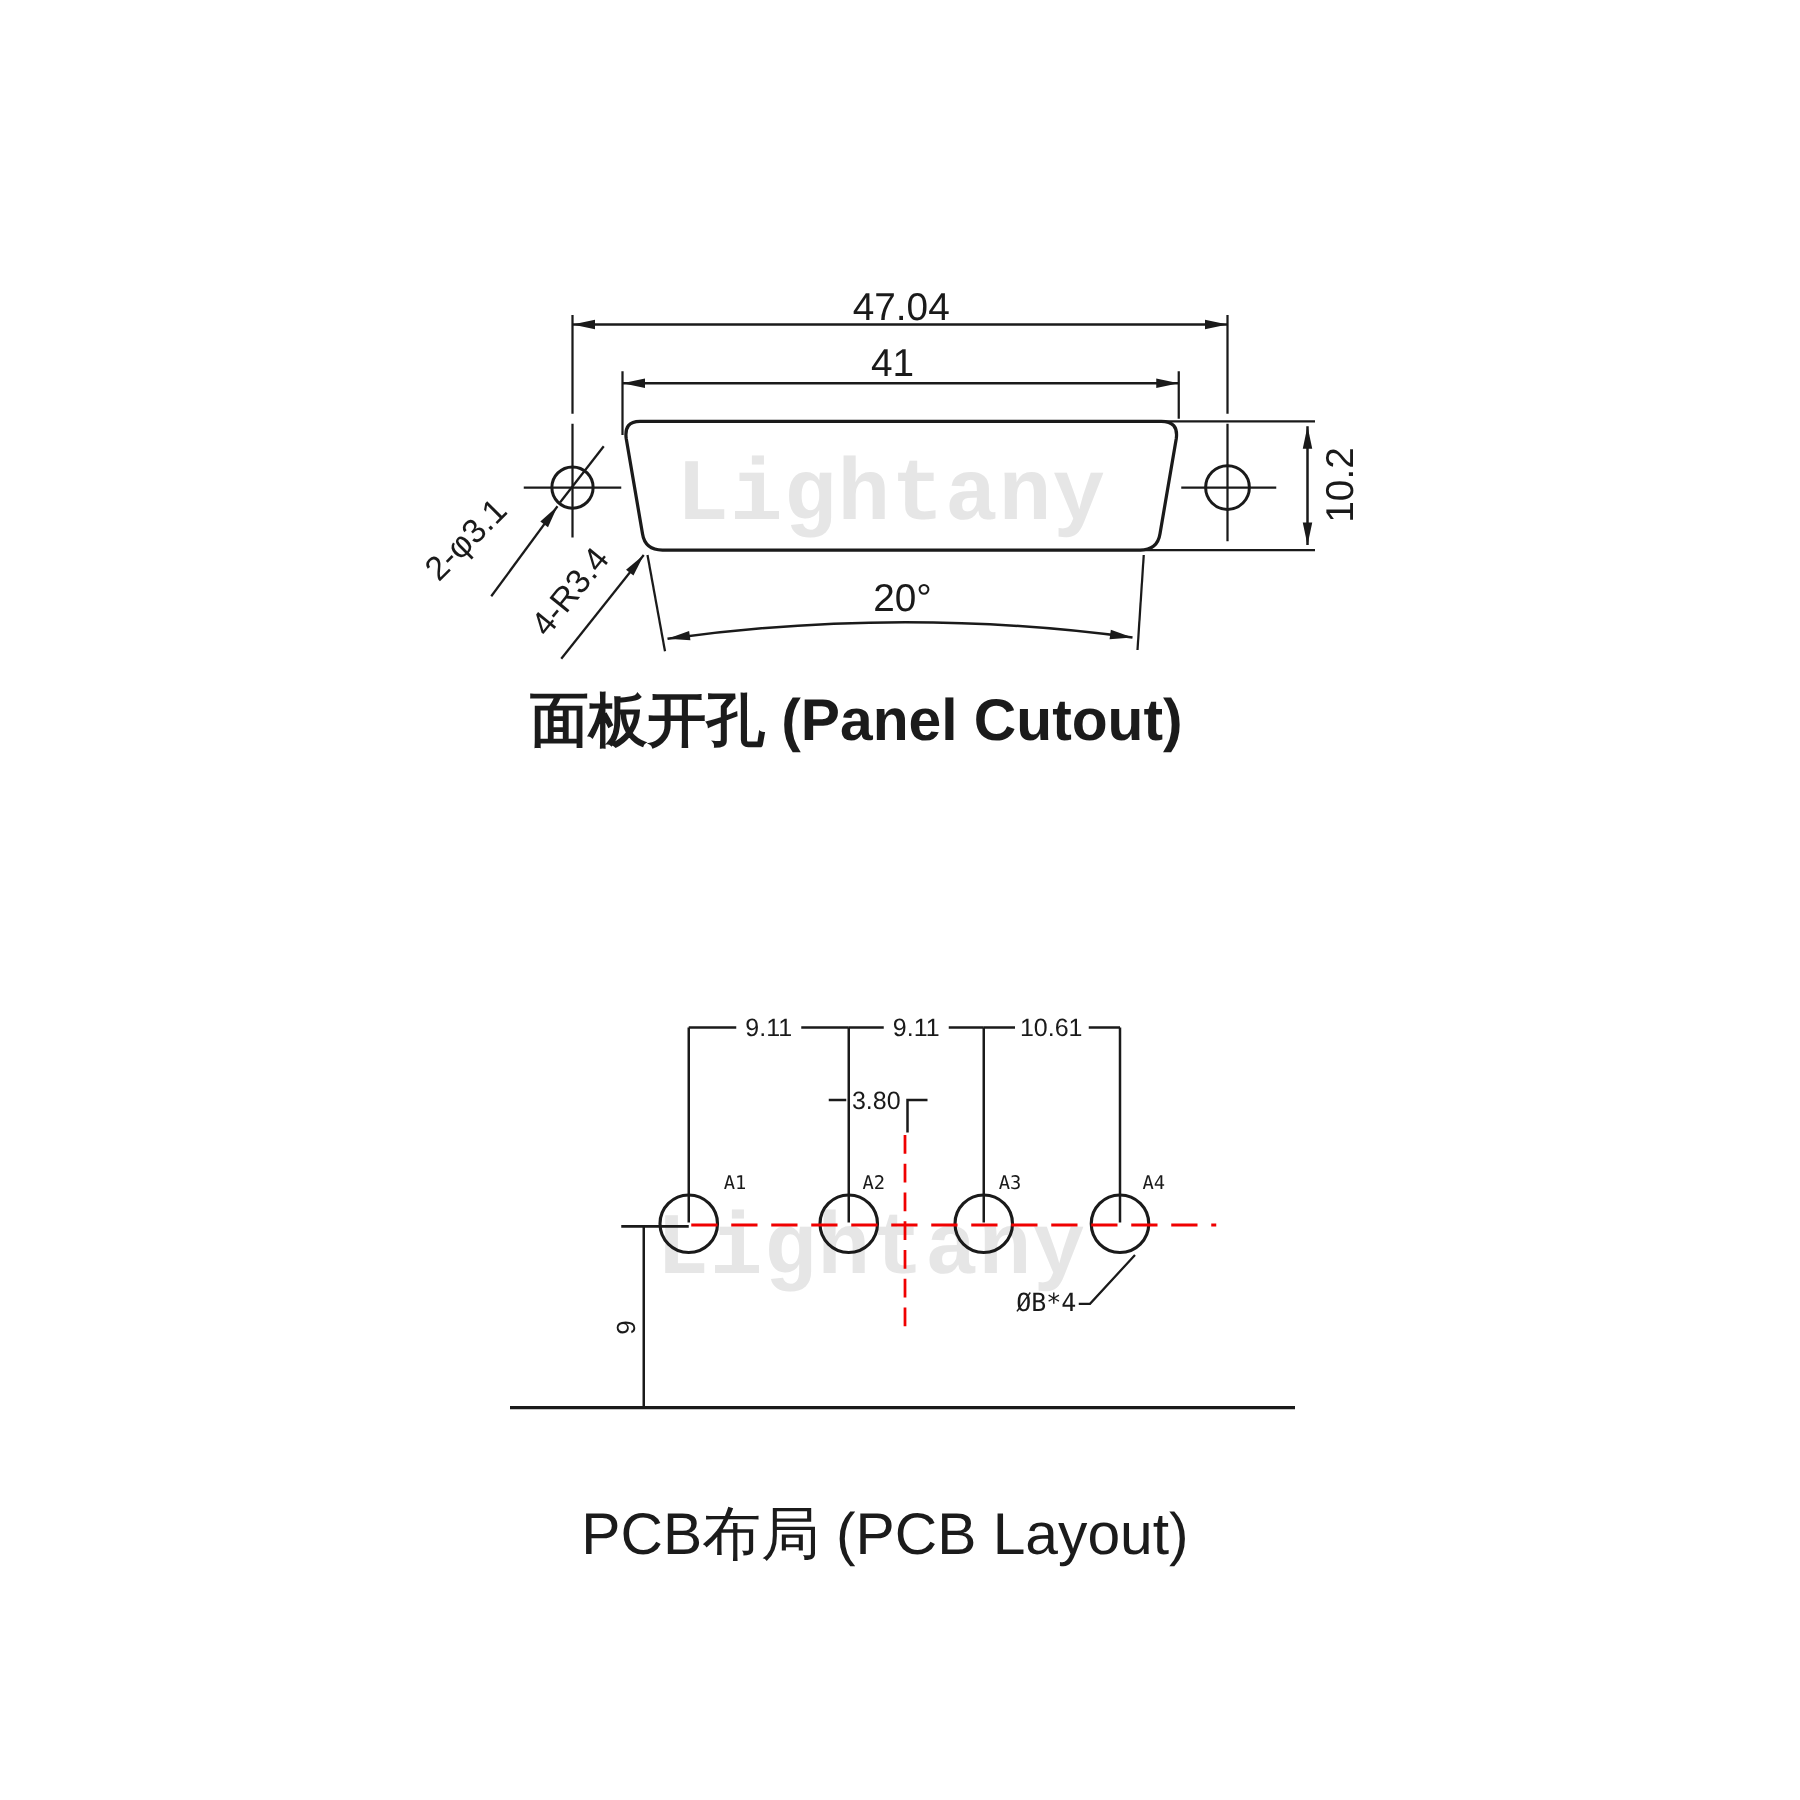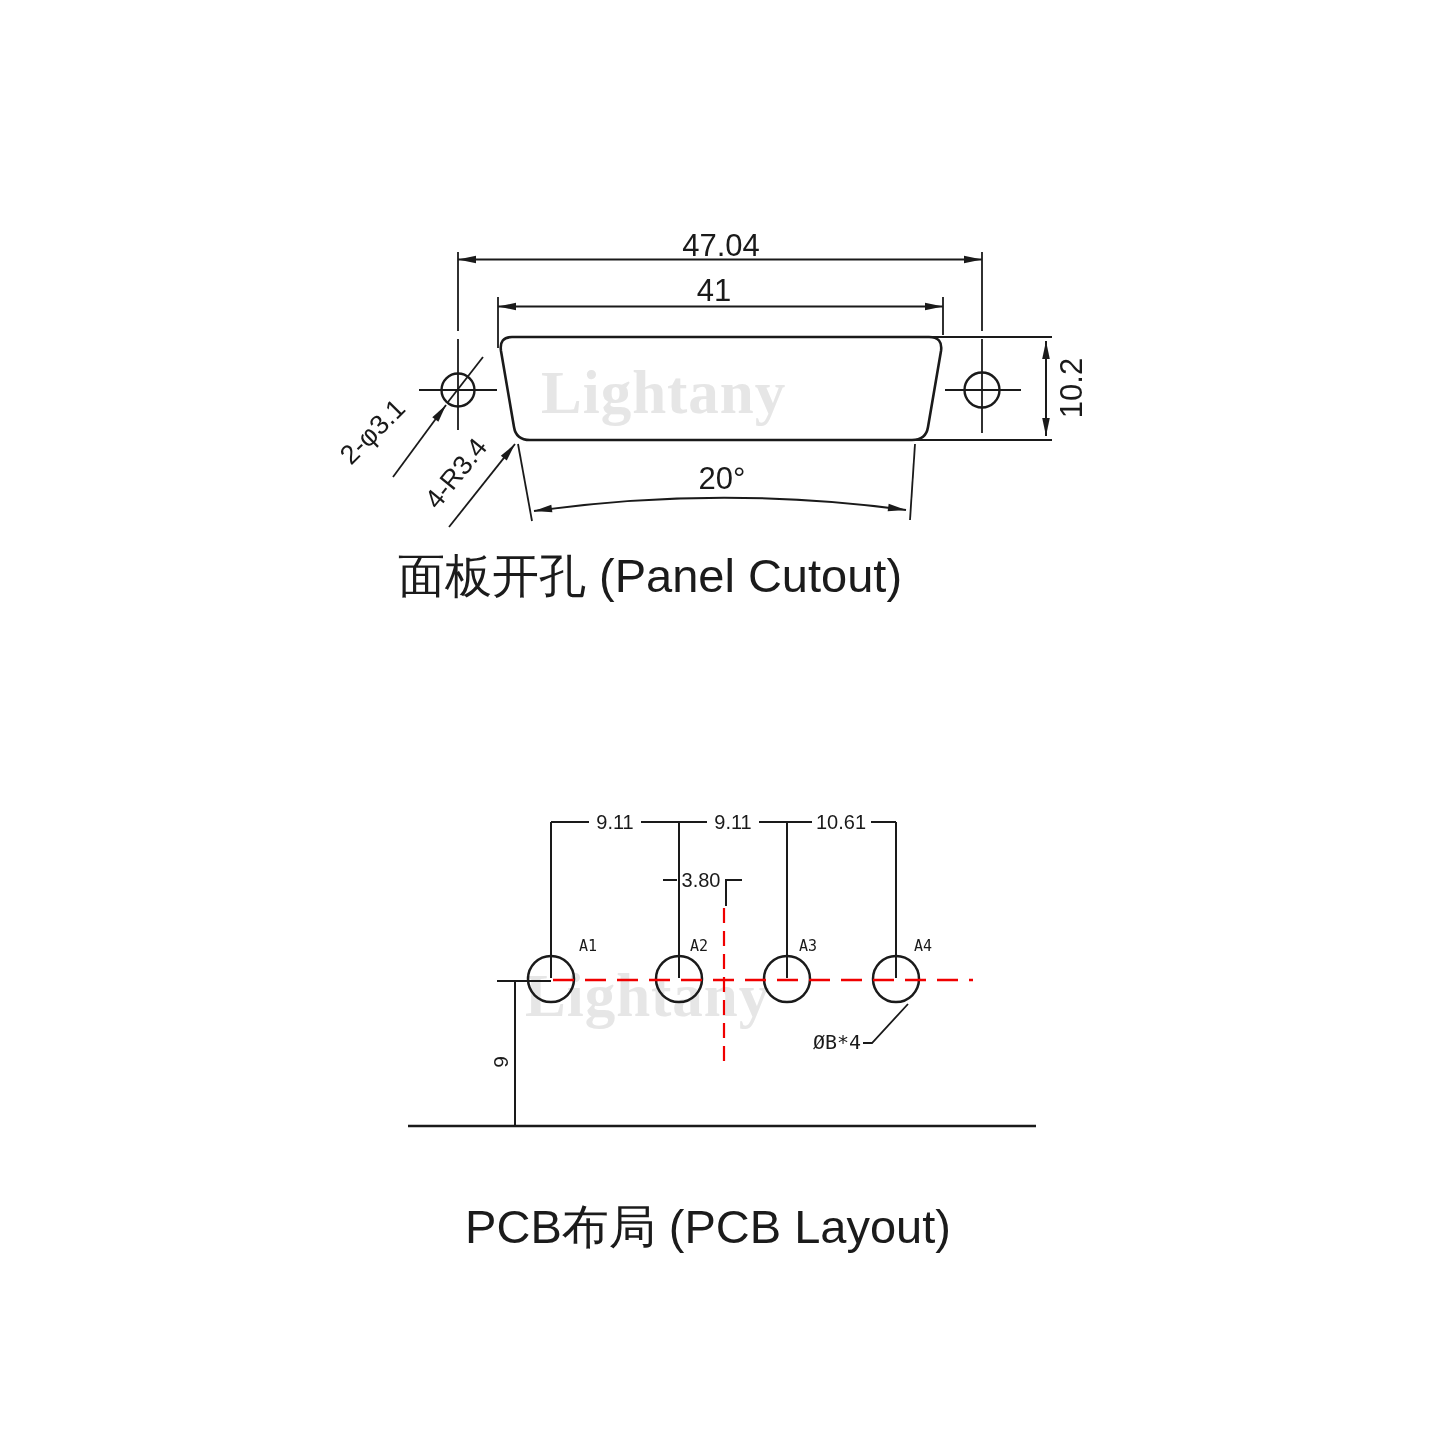--- a/index.html
+++ b/index.html
@@ -1,25 +1,25 @@
 <!DOCTYPE html>
 <html><head>
 <meta charset="utf-8">
 <style>
   html,body{margin:0;padding:0;background:#ffffff;}
   .canvas{position:relative;width:1440px;height:1440px;background:#ffffff;overflow:hidden;
           font-family:"Liberation Sans",sans-serif;}
-  .watermark{position:absolute;font-family:Liberation Serif, serif;font-weight:700;
-             font-size:61px;color:#e6e6e6;letter-spacing:1px;white-space:nowrap;z-index:1;}
+  .watermark{position:absolute;font-family:Liberation Mono, monospace;font-weight:700;
+             font-size:70px;color:#e6e6e6;letter-spacing:1px;white-space:nowrap;z-index:1;}
   #wm-top{left:541px;top:358px;}
   #wm-bottom{left:525px;top:961px;}
   svg.sheet{position:absolute;left:0;top:0;z-index:2;}
   .fig-title{position:absolute;z-index:3;transform:translateX(-50%);white-space:nowrap;
              font-size:47px;font-weight:500;color:#1b1b1b;}
-  #panel-title{left:650px;top:545px;}
+  #panel-title{left:685px;top:545px;font-weight:bold;}
   #pcb-title{left:708px;top:1196px;}
   text{font-family:"Liberation Sans",sans-serif;fill:#1a1a1a;}
   text.mono{font-family:"DejaVu Sans Mono","Liberation Mono",monospace;}
   .ln{stroke:#1a1a1a;fill:none;}
 </style>
 </head>
 <body>
 
 <div class="canvas">
 

